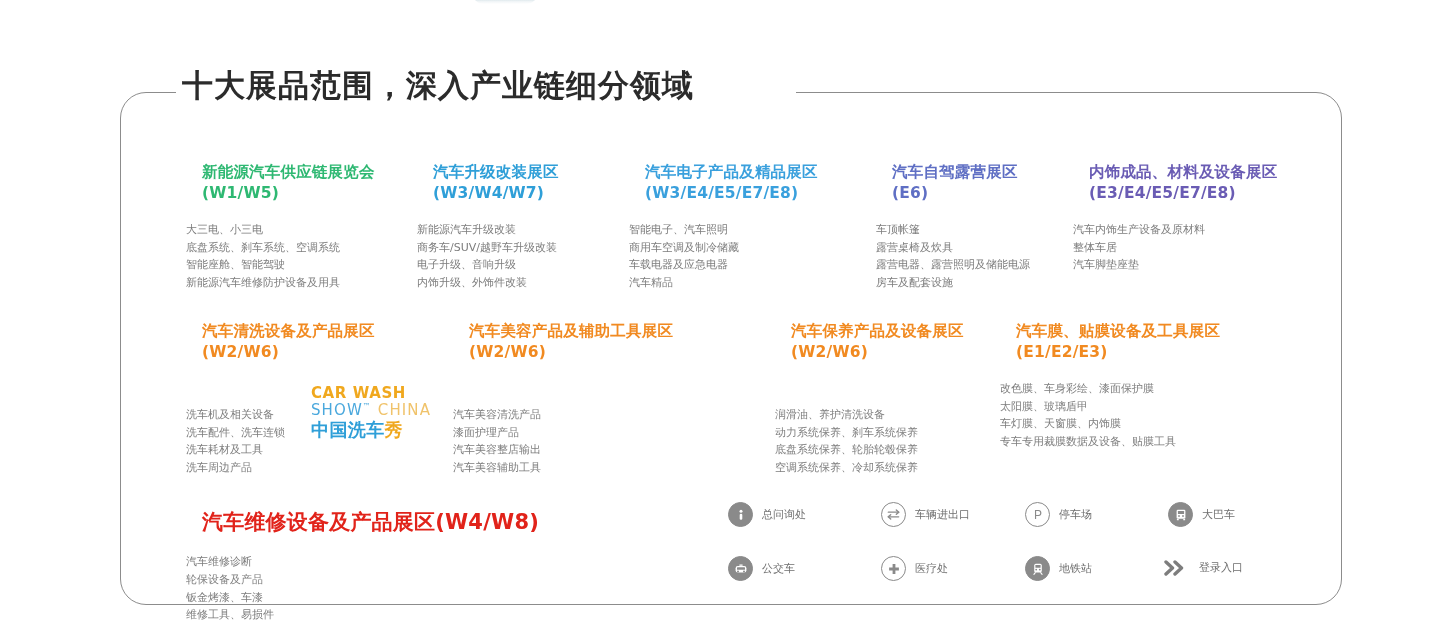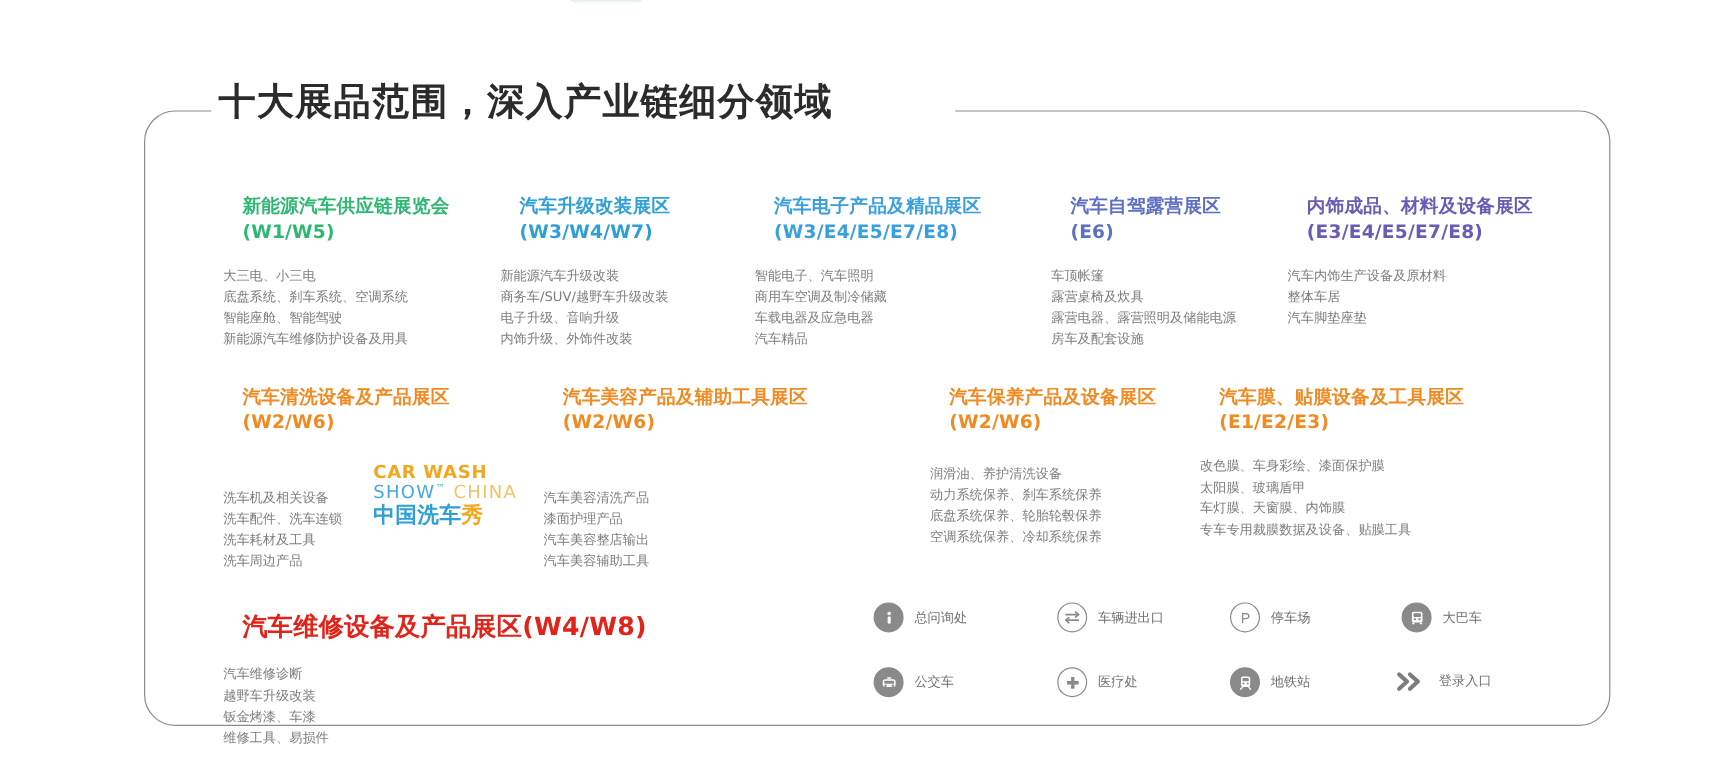--- a/index.html
+++ b/index.html
@@ -161,21 +161,21 @@
       <li>汽车美容清洗产品</li>
       <li>漆面护理产品</li>
       <li>汽车美容整店输出</li>
       <li>汽车美容辅助工具</li>
     </ul>
   </div>
 
   <div class="sec" style="left:775px;top:305px;">
     <h3 class="c-orange">汽车保养产品及设备展区
 (W2/W6)</h3>
-    <ul style="margin-top:22px;">
+    <ul style="margin-top:42px;">
       <li>润滑油、养护清洗设备</li>
       <li>动力系统保养、刹车系统保养</li>
       <li>底盘系统保养、轮胎轮毂保养</li>
       <li>空调系统保养、冷却系统保养</li>
     </ul>
   </div>
 
   <div class="sec" style="left:1000px;top:305px;">
     <h3 class="c-orange">汽车膜、贴膜设备及工具展区
 (E1/E2/E3)</h3>
@@ -184,21 +184,21 @@
       <li>太阳膜、玻璃盾甲</li>
       <li>车灯膜、天窗膜、内饰膜</li>
       <li>专车专用裁膜数据及设备、贴膜工具</li>
     </ul>
   </div>
 
   <div class="sec" style="left:186px;top:492px;">
     <h3 class="c-red" style="font-size:21px;">汽车维修设备及产品展区(W4/W8)</h3>
     <ul style="margin-top:7px;">
       <li>汽车维修诊断</li>
-      <li>越野车升级改装</li>
+      <li>轮保设备及产品</li>
       <li>钣金烤漆、车漆</li>
       <li>维修工具、易损件</li>
     </ul>
   </div>
 
   <div class="legend">
 
     <div class="lg-item" style="left:0px;top:4px;">
       <span class="lg-ico filled">
         <svg width="14" height="14" viewBox="0 0 14 14">

